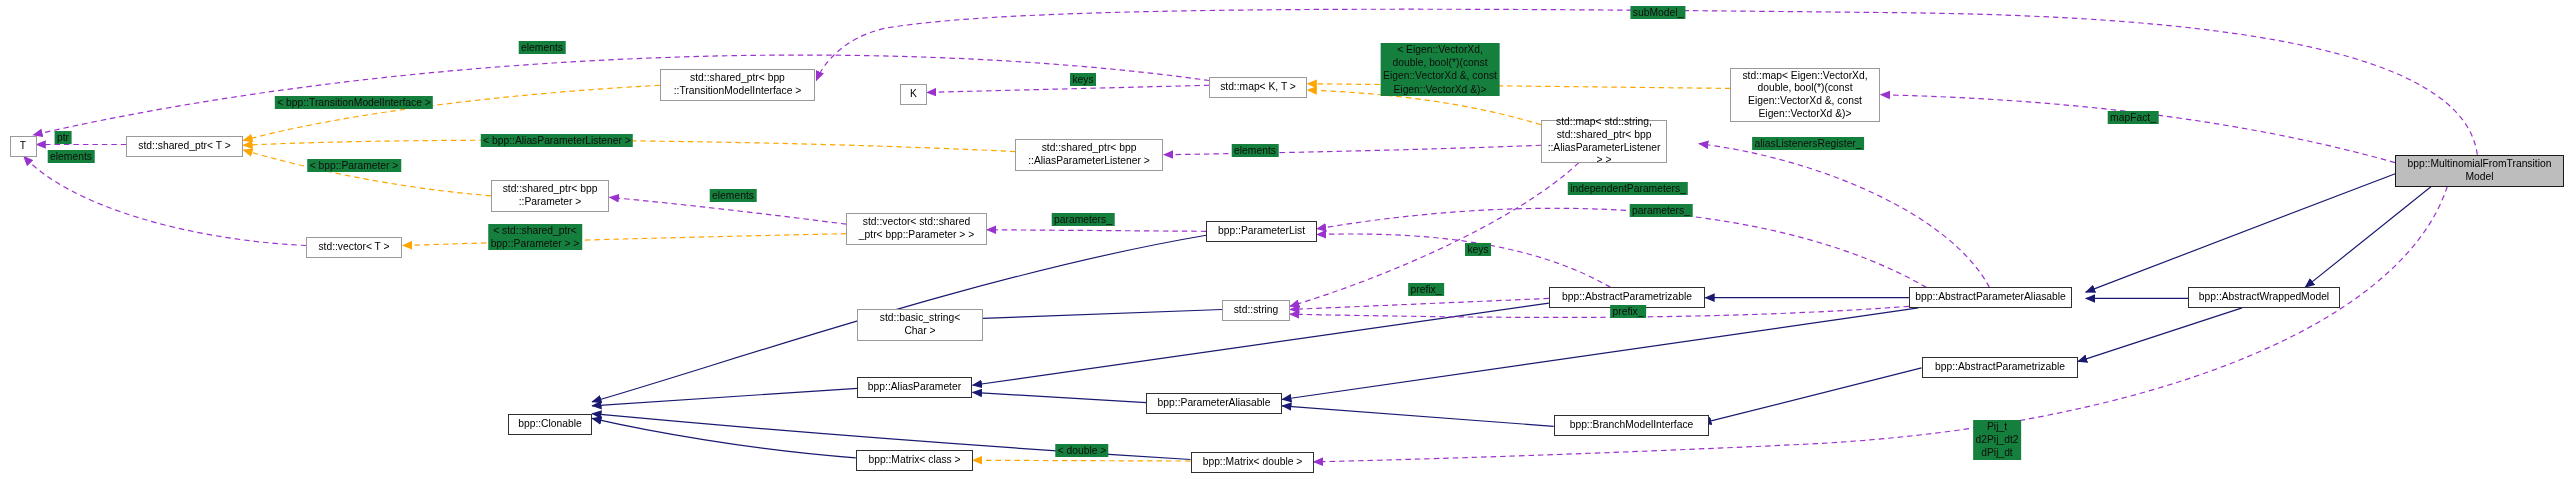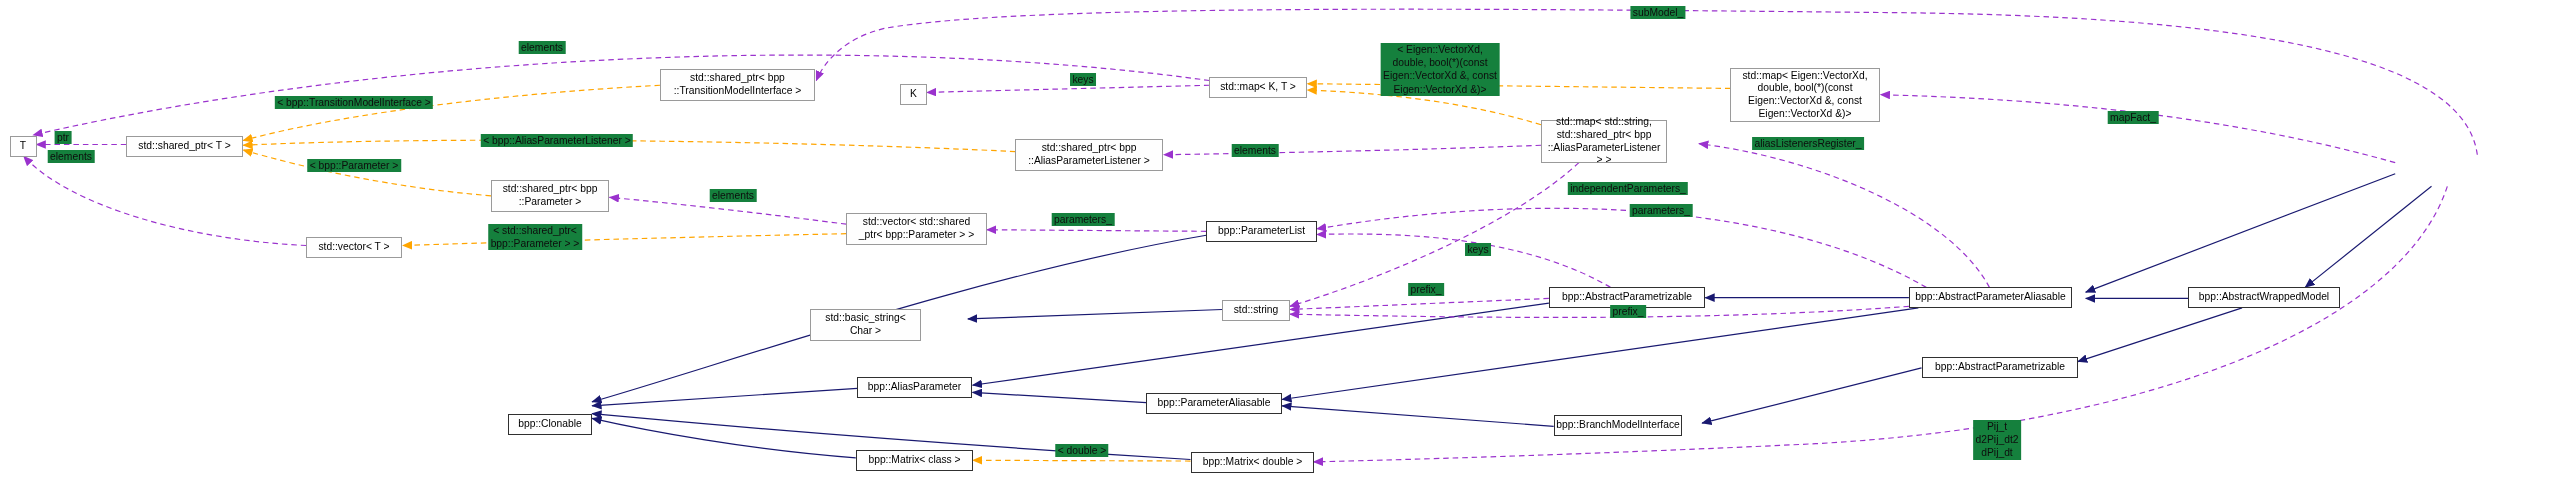--- a/index.html
+++ b/index.html
@@ -90,33 +90,35 @@
   <div class="node" style="left:1730px;top:68px;width:150px;height:54px">std::map&lt; Eigen::VectorXd,
 double, bool(*)(const
 Eigen::VectorXd &amp;, const
 Eigen::VectorXd &amp;)&gt;</div>
   <div class="node" style="left:1541px;top:120px;width:126px;height:43px">std::map&lt; std::string,
 std::shared_ptr&lt; bpp
 ::AliasParameterListener &gt; &gt;</div>
   <div class="node" style="left:846px;top:213px;width:141px;height:32px">std::vector&lt; std::shared
 _ptr&lt; bpp::Parameter &gt; &gt;</div>
   <div class="node bpp" style="left:1206px;top:221px;width:111px;height:20.5px">bpp::ParameterList</div>
-  <div class="node" style="left:810px;top:309px;width:111px;height:32px">std::basic_string&lt;
+  <div class="node" style="left:857px;top:309px;width:126px;height:32px">std::basic_string&lt;
 Char &gt;</div>
   <div class="node" style="left:1222px;top:300px;width:68px;height:20.5px">std::string</div>
   <div class="node bpp" style="left:1549px;top:287px;width:156px;height:20.5px">bpp::AbstractParametrizable</div>
   <div class="node bpp" style="left:1909px;top:287px;width:163px;height:20.5px">bpp::AbstractParameterAliasable</div>
   <div class="node bpp" style="left:2188px;top:287px;width:152px;height:20.5px">bpp::AbstractWrappedModel</div>
   <div class="node bpp" style="left:1922px;top:357px;width:156px;height:20.5px">bpp::AbstractParametrizable</div>
   <div class="node bpp" style="left:508px;top:414px;width:84px;height:20.5px">bpp::Clonable</div>
   <div class="node bpp" style="left:857px;top:377px;width:115px;height:20.5px">bpp::AliasParameter</div>
   <div class="node bpp" style="left:1146px;top:393px;width:136px;height:20.5px">bpp::ParameterAliasable</div>
-  <div class="node bpp" style="left:1554px;top:415px;width:128px;height:20.5px">bpp::BranchModelInterface</div>
+  <div class="node bpp" style="left:1554px;top:415px;width:155px;height:20.5px">bpp::BranchModelInterface</div>
   <div class="node bpp" style="left:856px;top:450px;width:117px;height:20.5px">bpp::Matrix&lt; class &gt;</div>
   <div class="node bpp" style="left:1191px;top:452px;width:123px;height:20.5px">bpp::Matrix&lt; double &gt;</div>
+  <div class="node bpp current" style="left:2395px;top:155px;width:169px;height:32px">bpp::MultinomialFromTransition
+Model</div>
 
   <div class="elabel" style="left:1658px;top:6.3px">subModel_</div>
   <div class="elabel" style="left:542px;top:41px">elements</div>
   <div class="elabel" style="left:354px;top:96px">&lt; bpp::TransitionModelInterface &gt;</div>
   <div class="elabel" style="left:1083px;top:73px">keys</div>
   <div class="elabel" style="left:1440px;top:43px">&lt; Eigen::VectorXd,
 double, bool(*)(const
 Eigen::VectorXd &amp;, const
 Eigen::VectorXd &amp;)&gt;</div>
   <div class="elabel" style="left:63px;top:131px">ptr</div>

